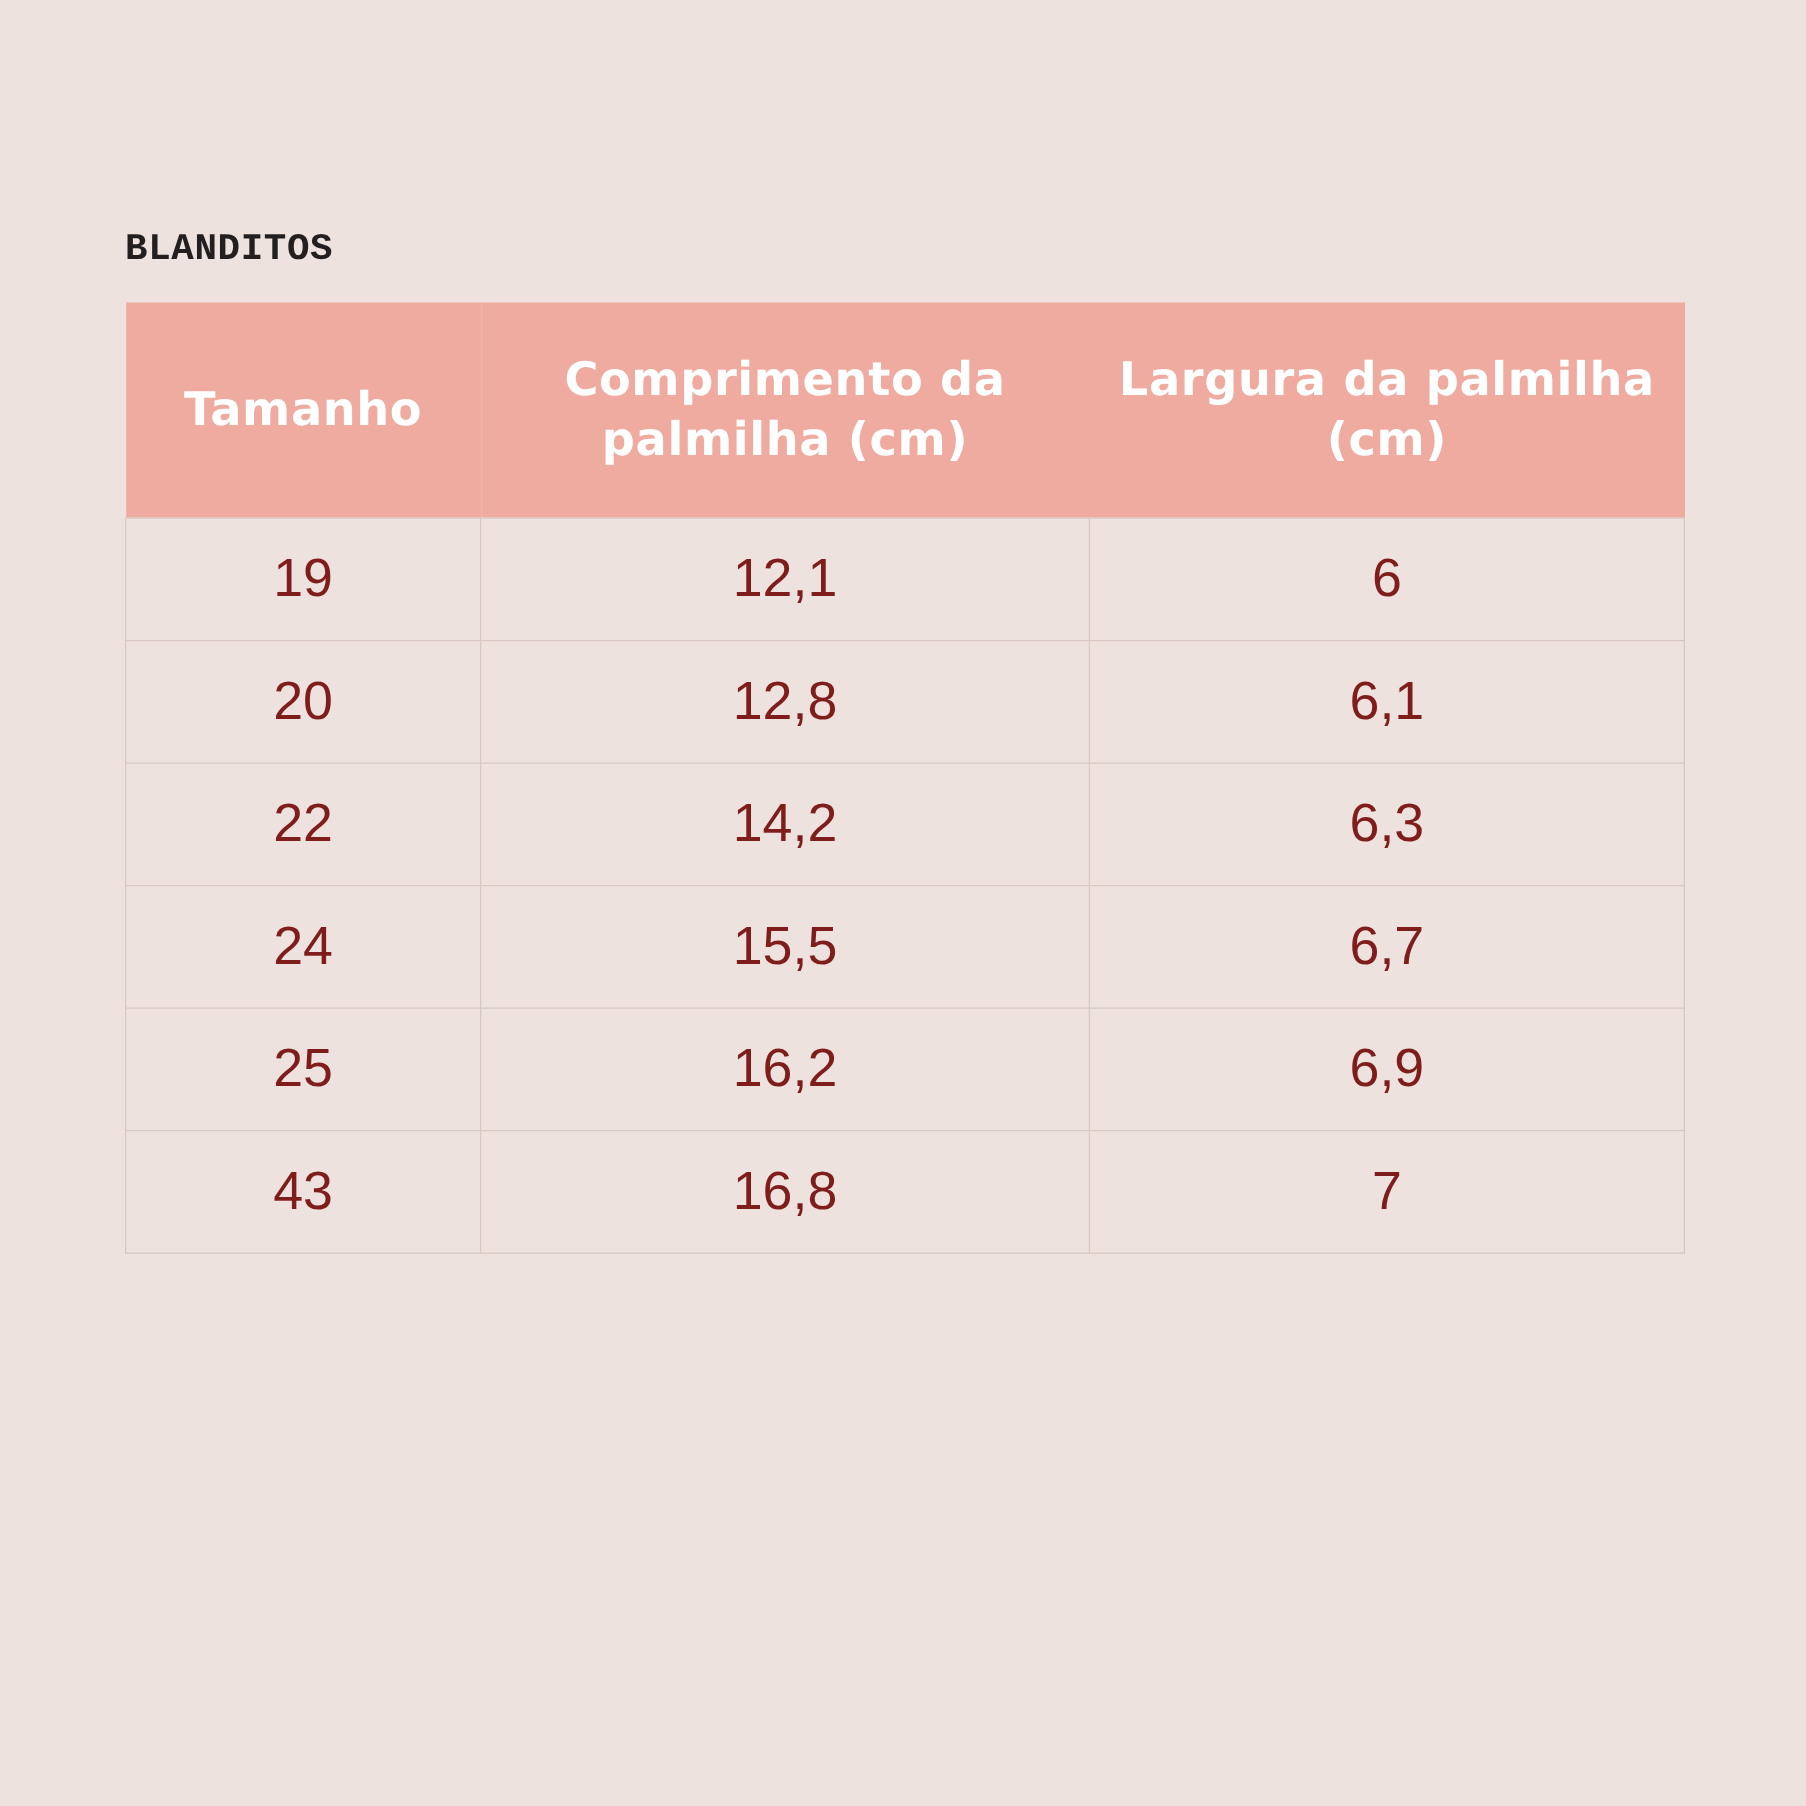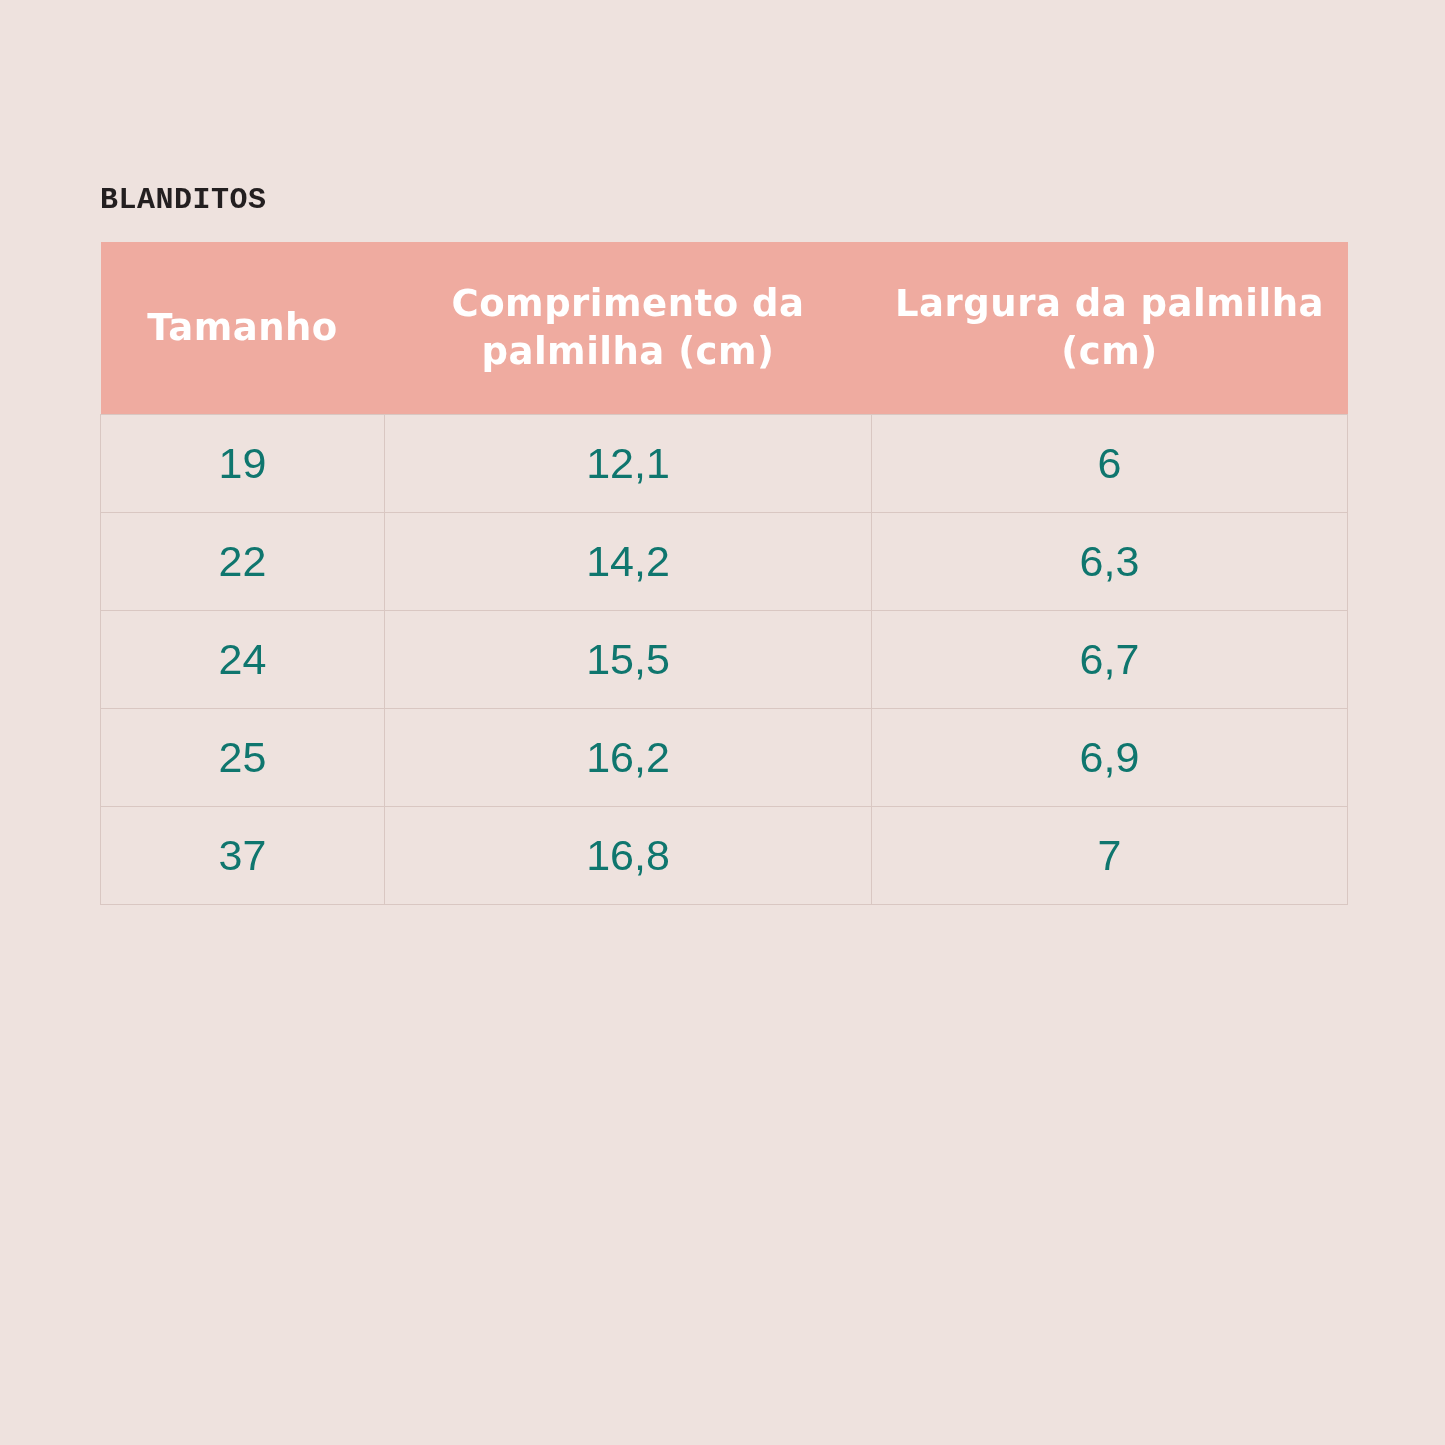--- a/index.html
+++ b/index.html
@@ -60,21 +60,21 @@
   }
   table.size-table th.col-width {
     width: 476px;
   }
   table.size-table td {
     border: 1px solid #d9c7c2;
     text-align: center;
     vertical-align: middle;
     height: 97px;
     font-size: 43px;
-    color: #0f766e;
+    color: #7f1d1d;
     font-family: "Liberation Sans", sans-serif;
     background: transparent;
     padding: 0;
   }
   table.size-table tbody tr td:first-child {
     border-left: 1px solid #d9c7c2;
   }
 </style>
 </head>
 <body>
@@ -91,35 +91,40 @@
         <th class="col-width">Largura da palmilha (cm)</th>
       </tr>
     </thead>
     <tbody>
       <tr>
         <td>19</td>
         <td>12,1</td>
         <td>6</td>
       </tr>
       <tr>
+        <td>20</td>
+        <td>12,8</td>
+        <td>6,1</td>
+      </tr>
+      <tr>
         <td>22</td>
         <td>14,2</td>
         <td>6,3</td>
       </tr>
       <tr>
         <td>24</td>
         <td>15,5</td>
         <td>6,7</td>
       </tr>
       <tr>
         <td>25</td>
         <td>16,2</td>
         <td>6,9</td>
       </tr>
       <tr>
-        <td>37</td>
+        <td>43</td>
         <td>16,8</td>
         <td>7</td>
       </tr>
     </tbody>
   </table>
 
 </div>
 
 </body></html>

